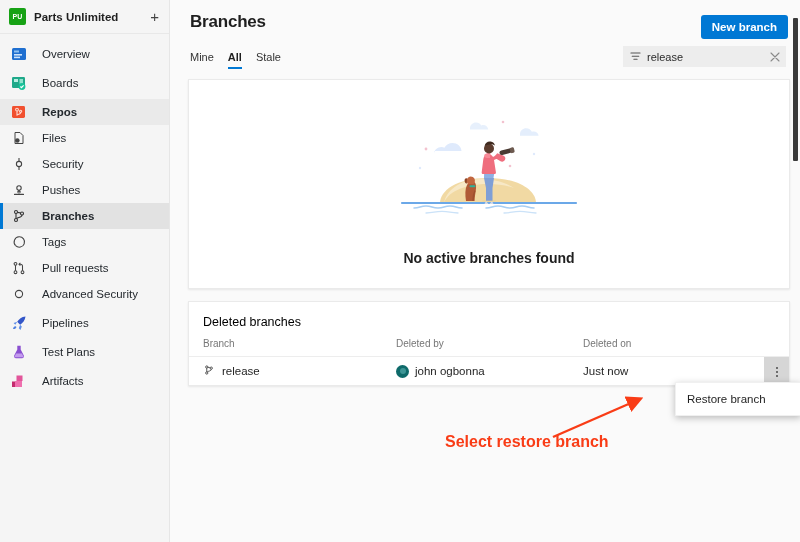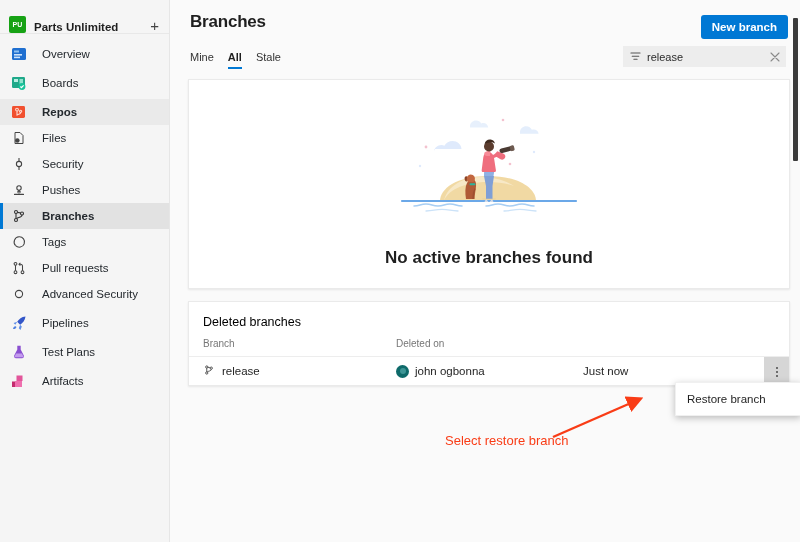--- a/index.html
+++ b/index.html
@@ -13,21 +13,21 @@
 
   
   .sidebar {
     width: 170px; height: 542px;
     background: #f5f5f5;
     border-right: 1px solid #e6e6e6;
     flex: 0 0 170px;
     position: relative;
   }
   .proj-header {
-    height: 34px; display: flex; align-items: flex-end; padding: 0 10px 0 9px;
+    height: 34px; display: flex; align-items: center; padding: 0 10px 0 9px;
     border-bottom: 1px solid #e8e8e8; gap: 8px;
   }
   .proj-logo {
     width: 17px; height: 17px; border-radius: 2px; background: #17a215;
     color: #fff; font-size: 7px; font-weight: bold; line-height: 17px;
     text-align: center; letter-spacing: .2px; flex: 0 0 17px;
   }
   .proj-name { font-size: 11.5px; font-weight: bold; color: #1f1f1f; flex: 1; }
   .proj-add { font-size: 15px; color: #444; line-height: 1; cursor: pointer; }
 
@@ -75,21 +75,21 @@
   }
   .search-ico { flex: 0 0 11px; }
   .search-val { flex: 1; font-size: 11px; color: #2b2b2b; }
   .search-clear { flex: 0 0 10px; cursor: pointer; }
 
   .panel {
     background: #fff; border: 1px solid #eaeaea; margin-top: 10px;
     box-shadow: 0 .6px 1.8px rgba(0,0,0,.08);
   }
   .empty-panel { height: 210px; display: flex; flex-direction: column; align-items: center; justify-content: center; }
-  .empty-text { font-size: 17px; font-weight: bold; color: #1f1f1f; margin-top: 14px; }
+  .empty-text { font-size: 14px; font-weight: bold; color: #1f1f1f; margin-top: 14px; }
 
   .deleted-panel { margin-top: 12px; padding: 0; }
   .deleted-title { font-size: 12.5px; color: #000000; padding: 13px 14px 9px 14px; }
   .thead { display: flex; font-size: 10px; color: #767676; padding: 0 14px 7px 14px; }
   .tbody-row {
     display: flex; align-items: center; font-size: 11.5px; color: #1f1f1f;
     border-top: 1px solid #ededed; height: 29px; padding: 0 0 0 14px; position: relative;
   }
   .c-branch { width: 193px; flex: 0 0 193px; display: flex; align-items: center; gap: 7px; }
   .c-by { width: 187px; flex: 0 0 187px; display: flex; align-items: center; gap: 6px; }
@@ -110,21 +110,21 @@
   .dot3 { display: flex; flex-direction: column; gap: 2px; align-items: center; }
   .dot3 i { width: 2px; height: 2px; background: #4a4a4a; display: block; border-radius: 50%; }
 
   .ctx-menu {
     position: absolute; left: 505px; top: 382px; width: 126px; background: #fff;
     box-shadow: 0 2px 7px rgba(0,0,0,.26); border: 1px solid #f0f0f0; padding: 5px 0; z-index: 40;
   }
   .ctx-item { font-size: 11.5px; color: #1f1f1f; padding: 5px 11px; cursor: pointer; }
 
   .annot-text {
-    position: absolute; left: 275px; top: 433px; font-size: 13px; color: #f93c16; white-space: nowrap;
+    position: absolute; left: 275px; top: 433px; font-size: 16px; color: #f93c16; white-space: nowrap; font-weight: bold;
   }
   .annot-arrow { position: absolute; left: 0; top: 0; pointer-events: none; z-index: 30; }
 
   .vscroll-track { position: absolute; right: 0; top: 0; width: 10px; height: 542px; background: transparent; }
   .vscroll-thumb { position: absolute; right: 2px; top: 18px; width: 5px; height: 143px; background: #3a3a3a; border-radius: 1px; cursor: pointer; }
 </style>
 </head>
 <body>
 
 <div id="app">
@@ -352,20 +352,21 @@
           <path d="M108.5 99h13" stroke="#e3cb92" stroke-width="1" opacity=".6"></path>
         </svg>
       </div>
       <div class="empty-text">No active branches found</div>
     </div>
 
     <div class="panel deleted-panel">
       <div class="deleted-title">Deleted branches</div>
       <div class="thead">
         <div class="c-branch">Branch</div>
+        <div class="c-by">Deleted by</div>
         <div class="c-on">Deleted on</div>
       </div>
       <div class="tbody-row">
         <div class="c-branch">
           <span>
             <svg width="12" height="12" viewBox="0 0 16 16">
                 <circle cx="5" cy="4" r="1.5" fill="none" stroke="#444" stroke-width="1.2"></circle>
                 <circle cx="5" cy="12" r="1.5" fill="none" stroke="#444" stroke-width="1.2"></circle>
                 <circle cx="11" cy="5.5" r="1.5" fill="none" stroke="#444" stroke-width="1.2"></circle>
                 <path d="M5 5.5v5M6.4 4.4c3 0 3.1 1.1 3.1 1.1M11 7c0 2.6-4 2.3-5.4 3.6" stroke="#444" stroke-width="1.2" fill="none"></path>

